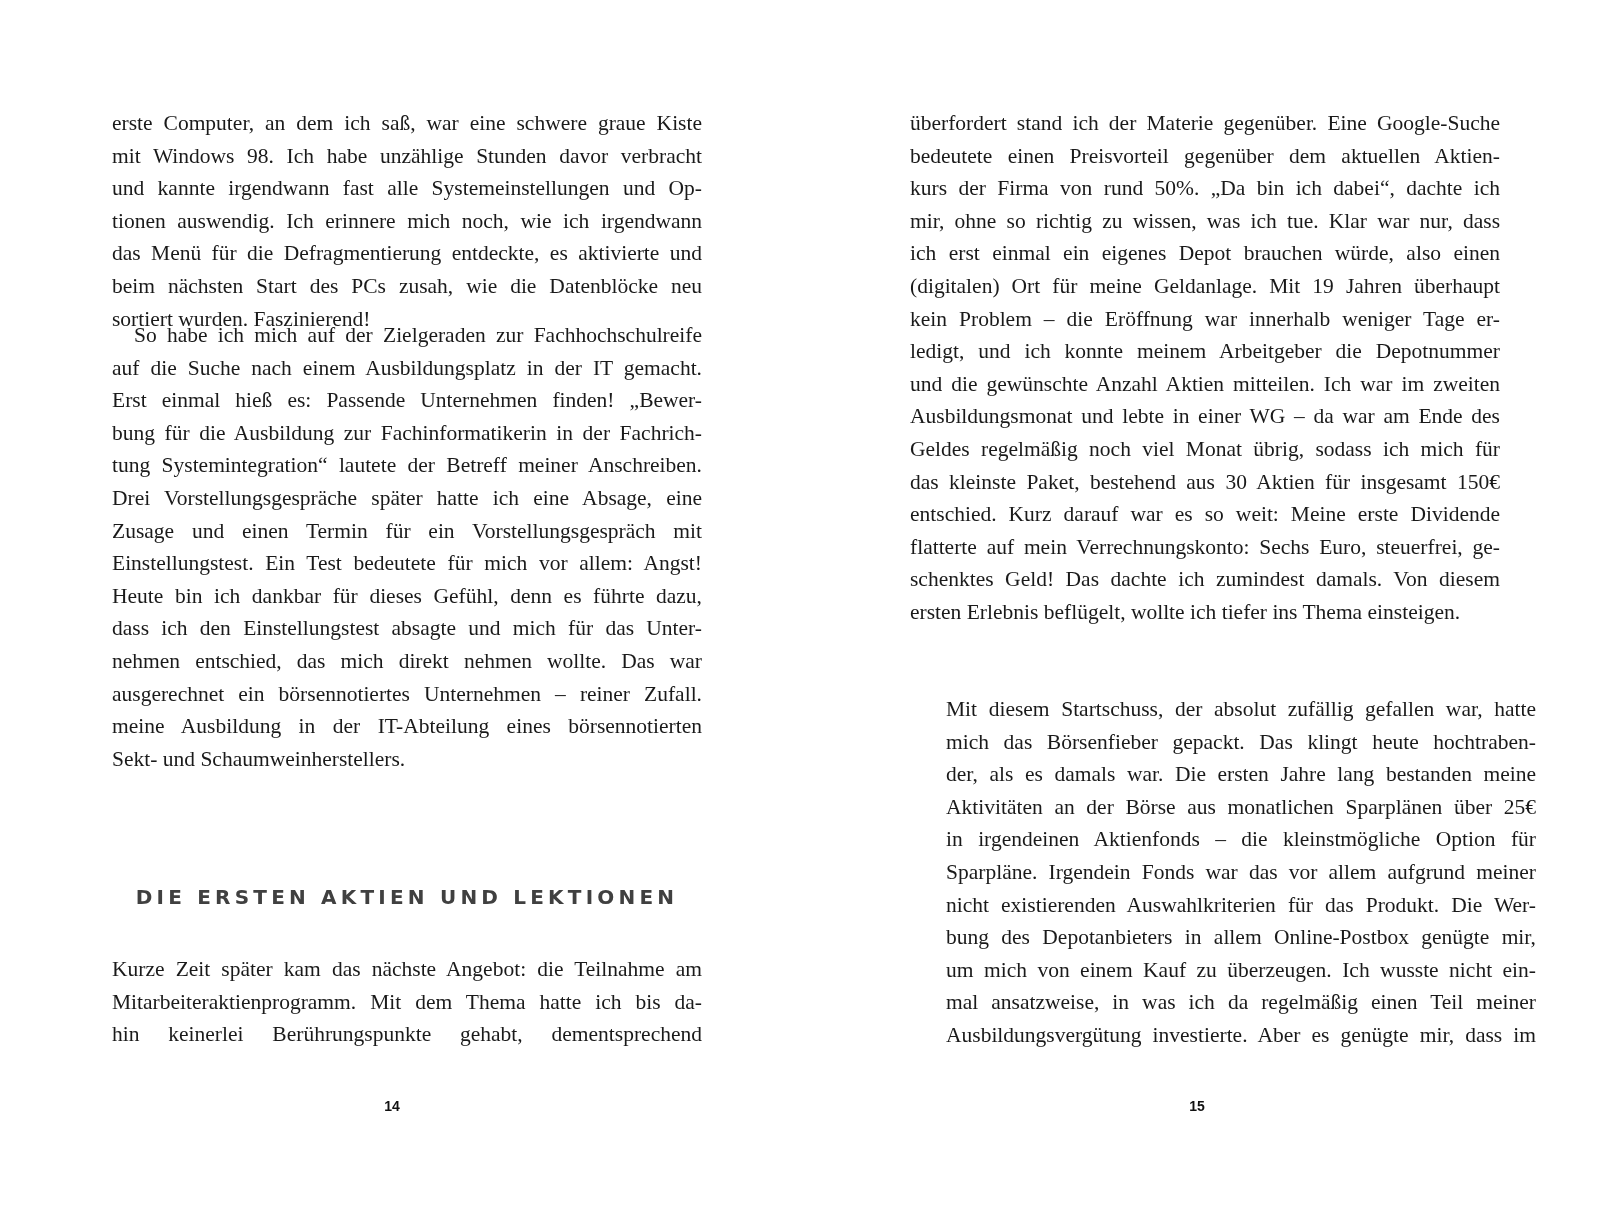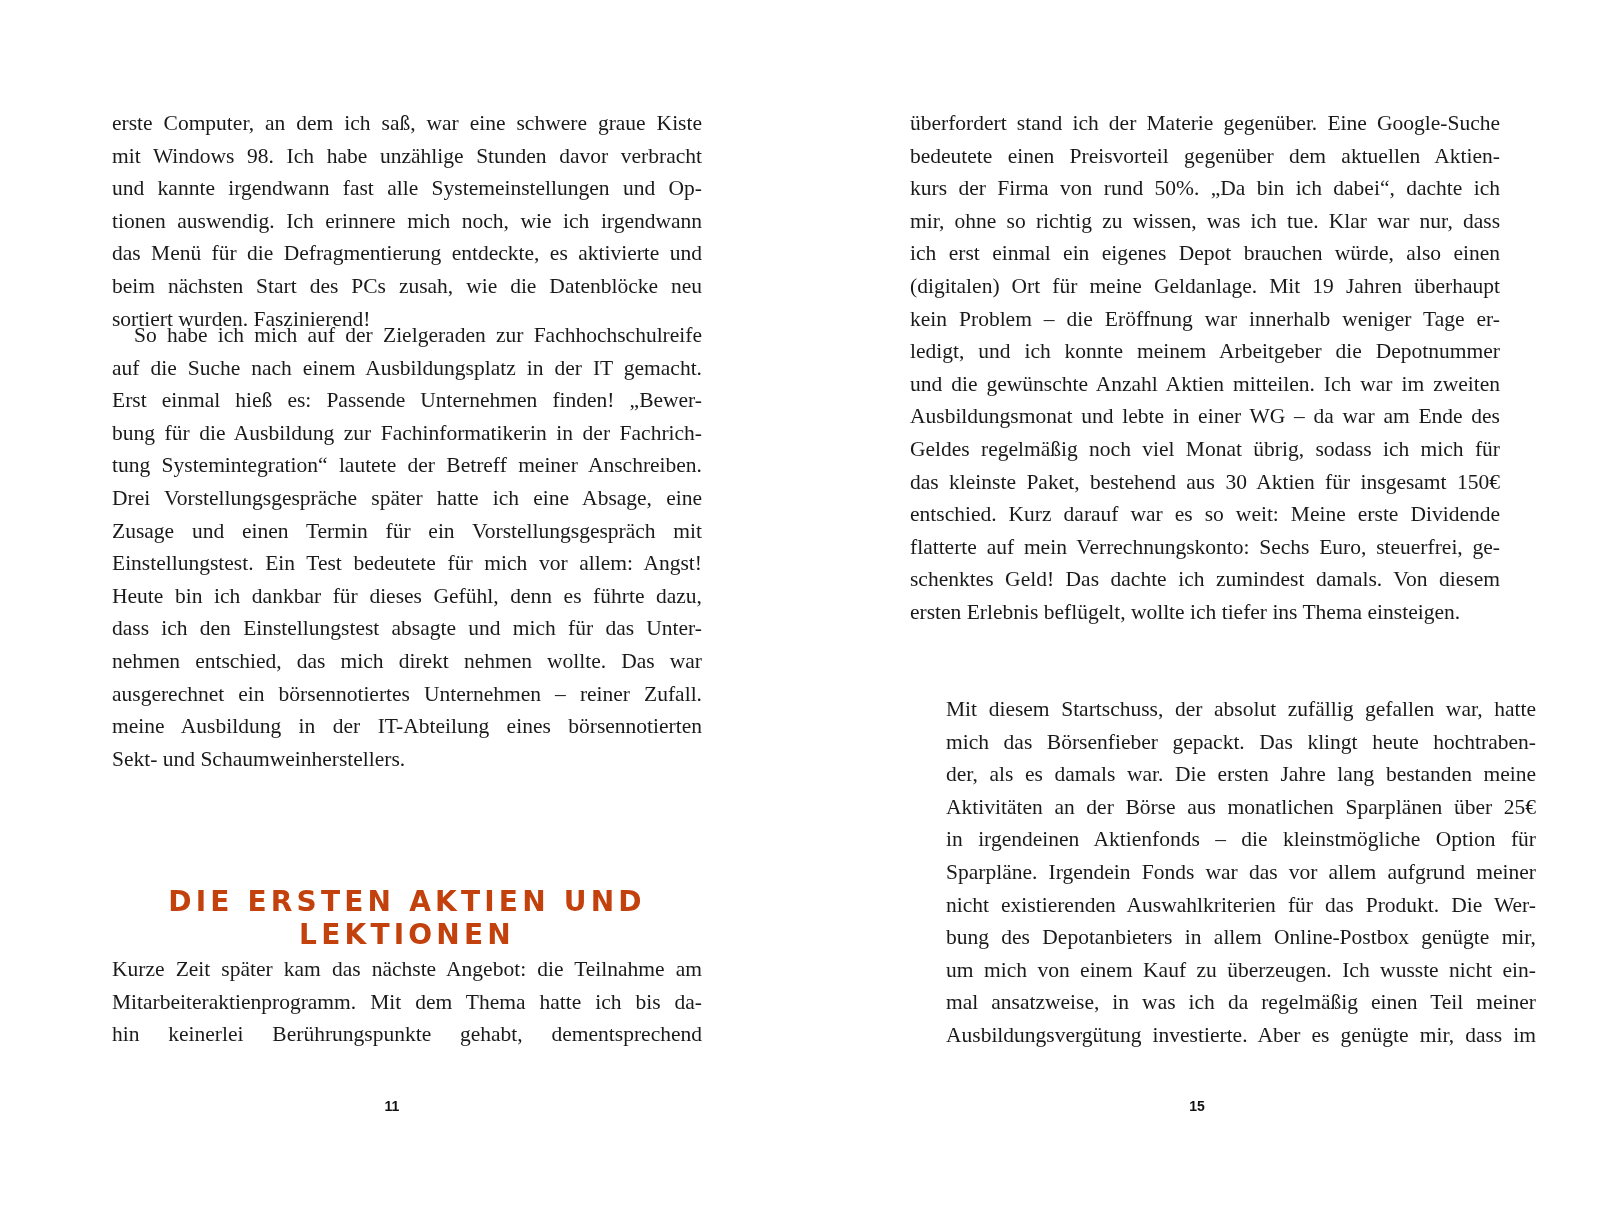--- a/index.html
+++ b/index.html
@@ -7,21 +7,21 @@
   .page { position: absolute; top: 0; height: 971px; }
   .page-left { left: 0; width: 803px; }
   .page-right { left: 824px; width: 803px; }
   .text-col { position: absolute; font-family: "Liberation Serif", "DejaVu Serif", serif; font-size: 21.5px; color: #1a1a1a; }
   .page-left .text-col { left: 112px; width: 590px; }
   .page-right .text-col { left: 112px; width: 590px; }
   .line { display: block; height: 32.6px; line-height: 32.6px; white-space: nowrap; text-align: justify; text-align-last: justify; }
   .line.last { text-align-last: left; }
   .line.indent { text-indent: 22px; }
   .block { position: absolute; left: 0; width: 100%; }
-  .heading { position: absolute; left: 0; width: 100%; text-align: center; font-family: "DejaVu Sans", "Liberation Sans", sans-serif; font-weight: bold; font-size: 28px; letter-spacing: 4.2px; color: #c2410c; }
+  .heading { position: absolute; left: 0; width: 100%; text-align: center; font-family: "DejaVu Sans", "Liberation Sans", sans-serif; font-weight: bold; font-size: 20px; letter-spacing: 4.2px; color: #404040; }
   .folio { position: absolute; top: 1098px; width: 40px; text-align: center; font-family: "Liberation Sans", "DejaVu Sans", sans-serif; font-weight: bold; font-size: 14px; color: #111; }
   .page-left .folio { left: 372px; }
   .page-right .folio { left: 353px; }
 </style>
 </head>
 <body>
 
 <div class="page page-left">
   <div class="text-col" style="top:107px;">
     <div class="block" style="top:0px;">
@@ -49,21 +49,21 @@
       <span class="line">meine Ausbildung in der IT-Abteilung eines börsennotierten</span>
       <span class="line last">Sekt- und Schaumweinherstellers.</span>
     </div>
     <div class="heading" style="top:778px;">DIE ERSTEN AKTIEN UND LEKTIONEN</div>
     <div class="block" style="top:846px;">
       <span class="line">Kurze Zeit später kam das nächste Angebot: die Teilnahme am</span>
       <span class="line">Mitarbeiteraktienprogramm. Mit dem Thema hatte ich bis da-</span>
       <span class="line">hin keinerlei Berührungspunkte gehabt, dementsprechend</span>
     </div>
   </div>
-  <div class="folio">11</div>
+  <div class="folio">14</div>
 </div>
 
 <div class="page page-right">
   <div class="text-col" style="top:107px; left:86px;">
     <div class="block" style="top:0px;">
       <span class="line">überfordert stand ich der Materie gegenüber. Eine Google-Suche</span>
       <span class="line">bedeutete einen Preisvorteil gegenüber dem aktuellen Aktien-</span>
       <span class="line">kurs der Firma von rund 50%. „Da bin ich dabei“, dachte ich</span>
       <span class="line">mir, ohne so richtig zu wissen, was ich tue. Klar war nur, dass</span>
       <span class="line">ich erst einmal ein eigenes Depot brauchen würde, also einen</span>

